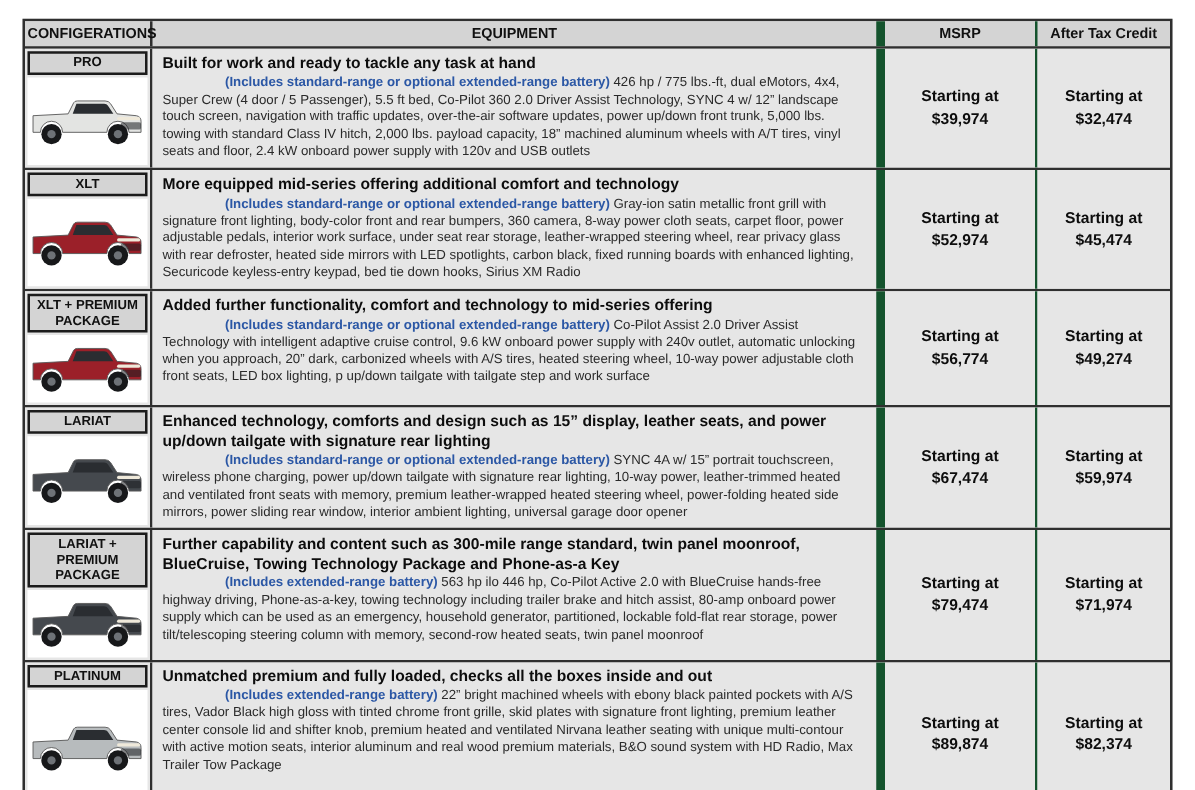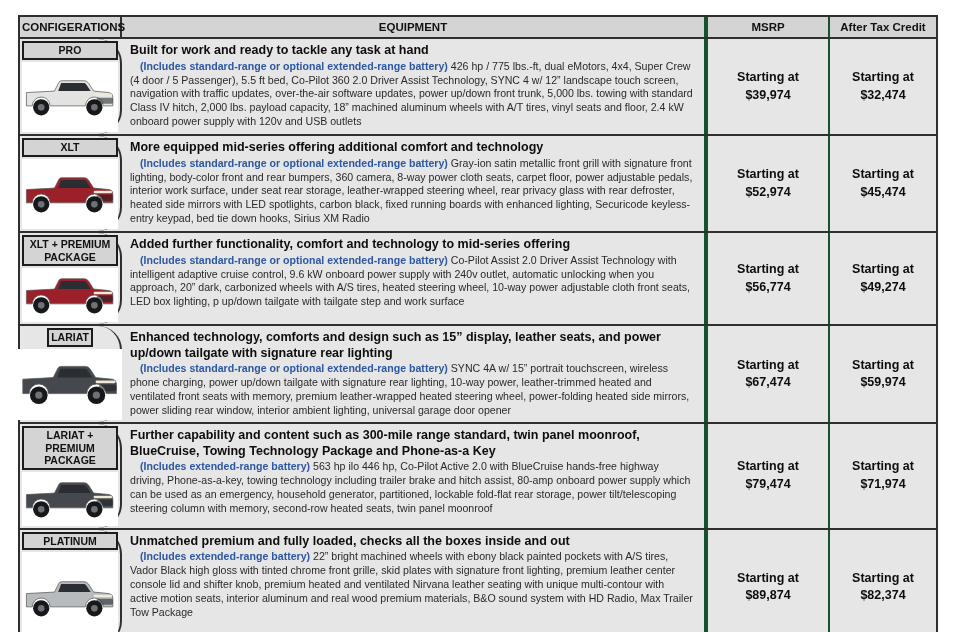--- a/index.html
+++ b/index.html
@@ -4,46 +4,46 @@
 <style>
   * { margin: 0; padding: 0; box-sizing: border-box; }
   html, body { width: 956px; height: 632px; background: #ffffff; font-family: "Liberation Sans", sans-serif; }
   .sheet { position: absolute; left: 18px; top: 15px; width: 920px; }
 
   .pricing-table { width: 100%; border: 2px solid #2f2f2f; background: #e6e6e6; }
 
   .hdr-row { display: flex; align-items: stretch; background: #d4d4d4; border-bottom: 2px solid #2f2f2f; }
   .hdr-cell { font-weight: bold; font-size: 11.5px; color: #111; text-align: center; padding: 4px 2px; }
   .c-config { width: 102px; border-right: 2px solid #2f2f2f; flex: none; }
-  .c-equip  { flex: 1; border-right: 4px solid #14532d; }
+  .c-equip  { flex: 1; border-right: 7px solid #14532d; }
   .c-msrp   { width: 122px; border-right: 2px solid #14532d; flex: none; }
   .c-tax    { width: 106px; flex: none; }
 
   .trim-row { display: flex; align-items: stretch; border-bottom: 2px solid #2f2f2f; }
   .trim-row:last-child { border-bottom: none; }
   .trim-row:nth-child(1) .cell { min-height: 95px; }
   .trim-row:nth-child(2) .cell { min-height: 95px; }
   .trim-row:nth-child(3) .cell { min-height: 80px; }
-  .trim-row:nth-child(4) .cell { min-height: 95px; align-items: center; }
+  .trim-row:nth-child(4) .cell { min-height: 95px; }
   .trim-row:nth-child(5) .cell { min-height: 89px; }
   .trim-row:nth-child(6) .cell { min-height: 115px; }
 
   .cell { background: #e6e6e6; }
 
-  .config-cell { display: flex; flex-direction: column; border-radius: 24px; }
+  .config-cell { display: flex; flex-direction: column; }
   .trim-label { margin: 2px 2px 0 2px; border: 2px solid #1c1c1c; background: #d4d4d4;
                 font-weight: bold; font-size: 10.5px; line-height: 1.2; text-align: center;
                 color: #111; padding: 1px 2px; }
   .truck-box { flex: 1; margin: 2px; background: #ffffff; display: flex;
                align-items: center; justify-content: center; overflow: hidden; }
 
   .equip-cell { padding: 4px 10px 4px 8px; }
   .equip-title { font-weight: bold; font-size: 12.5px; color: #0d0d0d; line-height: 1.25; }
   .equip-desc { font-size: 10.6px; color: #2a2a2a; line-height: 1.31; text-indent: 10px; margin-top: 1px; }
-  .battery-note { color: #2b57a5; font-weight: bold; }
+  .battery-note { color: #2b57a5; font-weight: bold; margin-left: 40px; }
 
   .price-cell { display: flex; flex-direction: column; align-items: center; justify-content: center;
                 font-weight: bold; font-size: 12.5px; color: #0d0d0d; line-height: 1.4; text-align: center; }
 
   .truck-svg { display: block; }
 </style>
 </head>
 <body>
 
 <div class="sheet">

